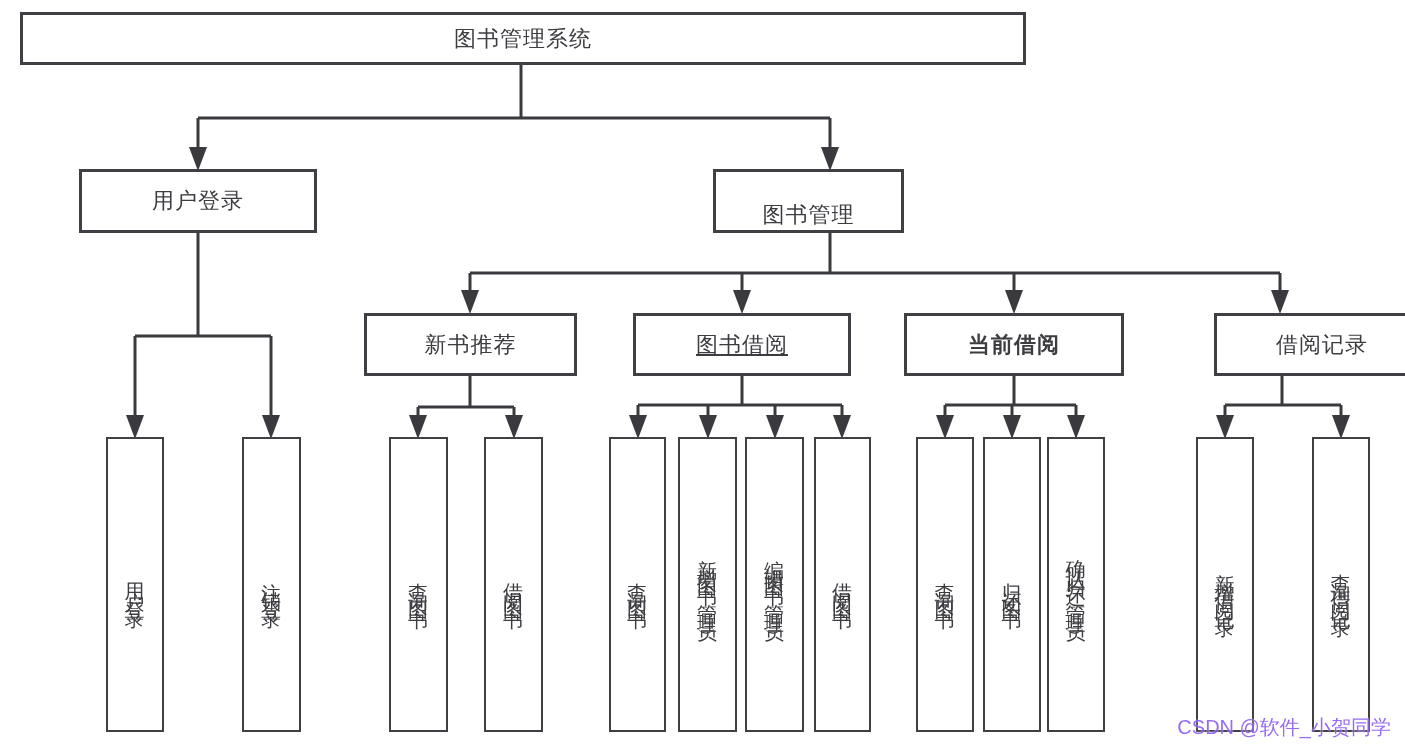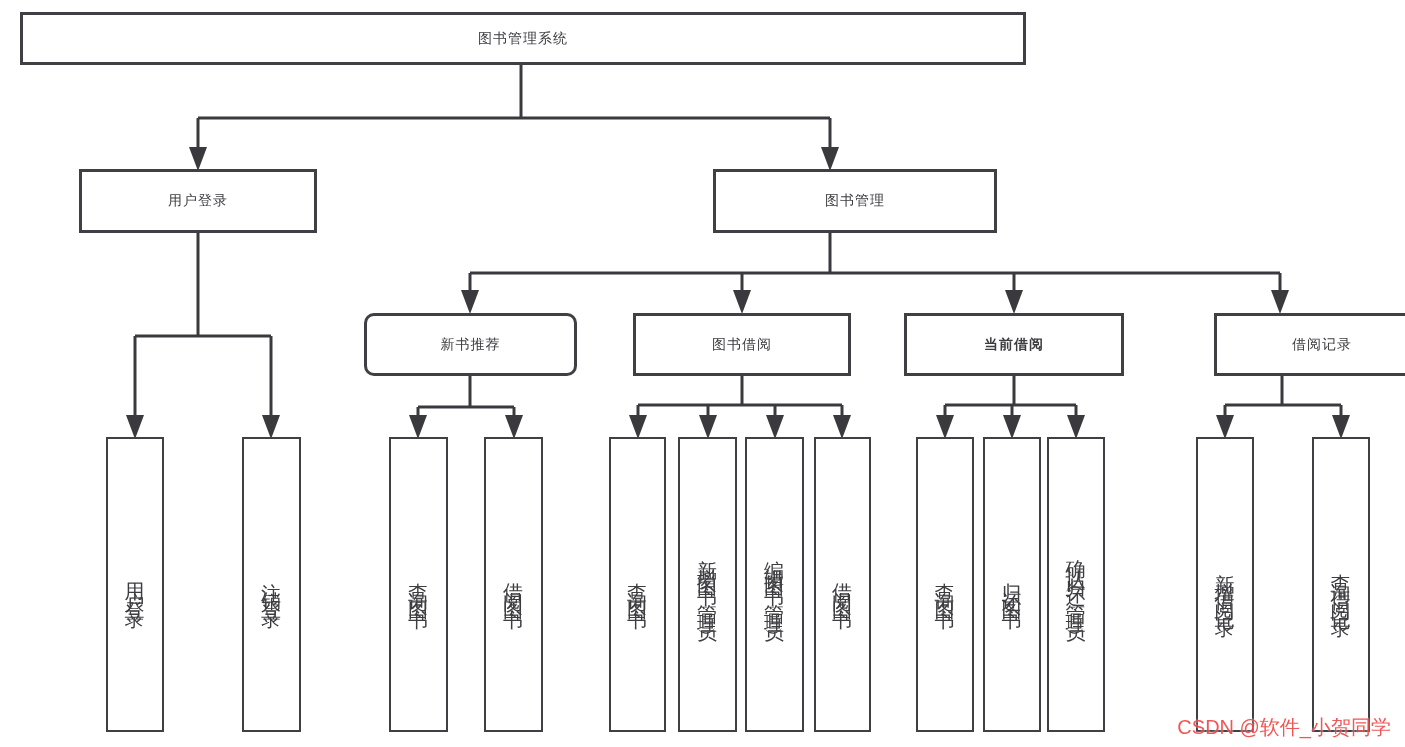--- a/index.html
+++ b/index.html
@@ -13,36 +13,36 @@
   .wires { position:absolute; left:0; top:0; z-index:0; }
   .box {
     position:absolute;
     background:#ffffff;
     border:3px solid #3f3f44;
     box-sizing:border-box;
     display:flex; align-items:center; justify-content:center;
     color:#3c3c41;
     z-index:1;
   }
-  .hlabel { font-size:14px; letter-spacing:1px; white-space:nowrap; }
+  .hlabel { font-size:22px; letter-spacing:1px; white-space:nowrap; }
   .leaf { border-width:2.5px; }
   .vlabel {
     writing-mode:vertical-rl;
     text-orientation:mixed;
     font-size:20px;
     line-height:1;
     letter-spacing:9px;
     white-space:nowrap;
   }
   .watermark {
     position:absolute;
     right:14px; bottom:6px;
     z-index:2;
     font-size:20px;
-    color:#ef4444;
+    color:#8b5cf6;
     opacity:0.9;
     text-shadow:0 0 2px #ffffff;
     white-space:nowrap;
   }
 </style>
 </head>
 <body>
 
 <div class="canvas">
 
@@ -119,28 +119,28 @@
     </g>
   </svg>
 
   <div class="box" style="left:20px; top:12px; width:1006px; height:53px;">
     <span class="hlabel">图书管理系统</span>
   </div>
 
   <div class="box" style="left:79px; top:169px; width:238px; height:64px;">
     <span class="hlabel">用户登录</span>
   </div>
-  <div class="box" style="left:713px; top:169px; width:284px; height:64px;">
+  <div class="box" style="left:713px; top:169px; width:191px; height:64px;align-items:flex-end;">
     <span class="hlabel">图书管理</span>
   </div>
 
-  <div class="box" style="left:364px; top:313px; width:213px; height:63px;border-radius:10px;">
+  <div class="box" style="left:364px; top:313px; width:213px; height:63px;">
     <span class="hlabel">新书推荐</span>
   </div>
-  <div class="box" style="left:633px; top:313px; width:218px; height:63px;">
+  <div class="box" style="left:633px; top:313px; width:218px; height:63px;text-decoration:underline;">
     <span class="hlabel">图书借阅</span>
   </div>
   <div class="box" style="left:904px; top:313px; width:220px; height:63px;font-weight:bold;">
     <span class="hlabel">当前借阅</span>
   </div>
   <div class="box" style="left:1214px; top:313px; width:216px; height:63px;">
     <span class="hlabel">借阅记录</span>
   </div>
 
   <div class="box leaf" style="left:106px; top:437px; width:58px; height:295px;">

